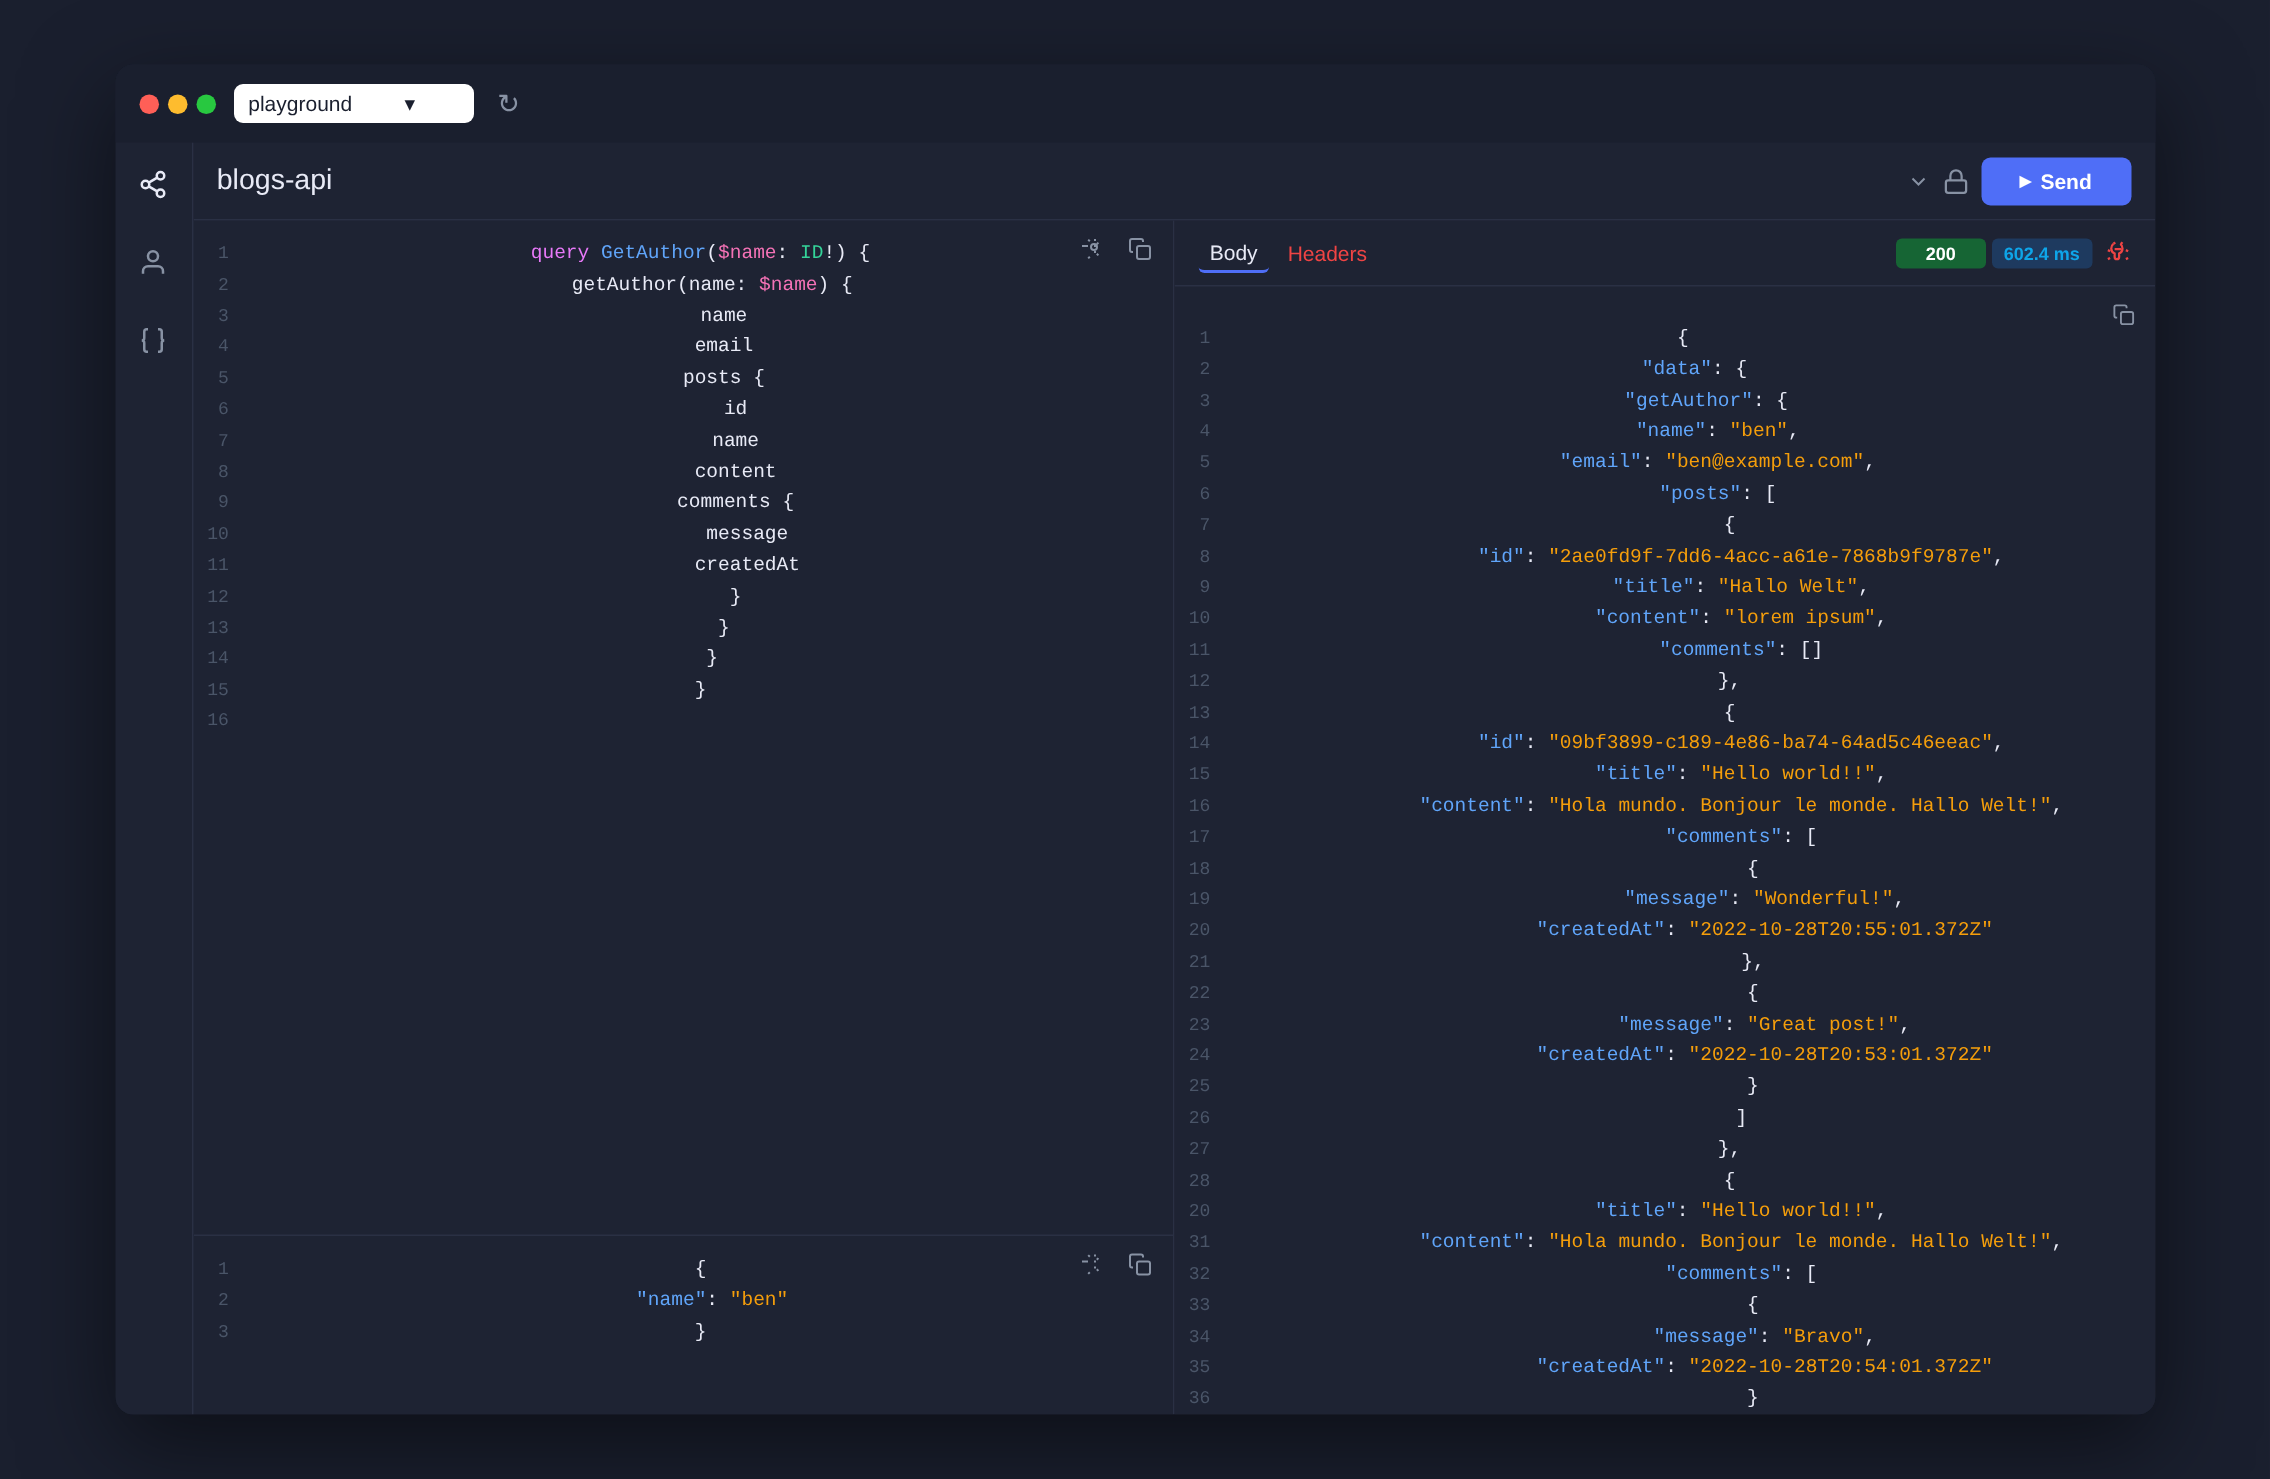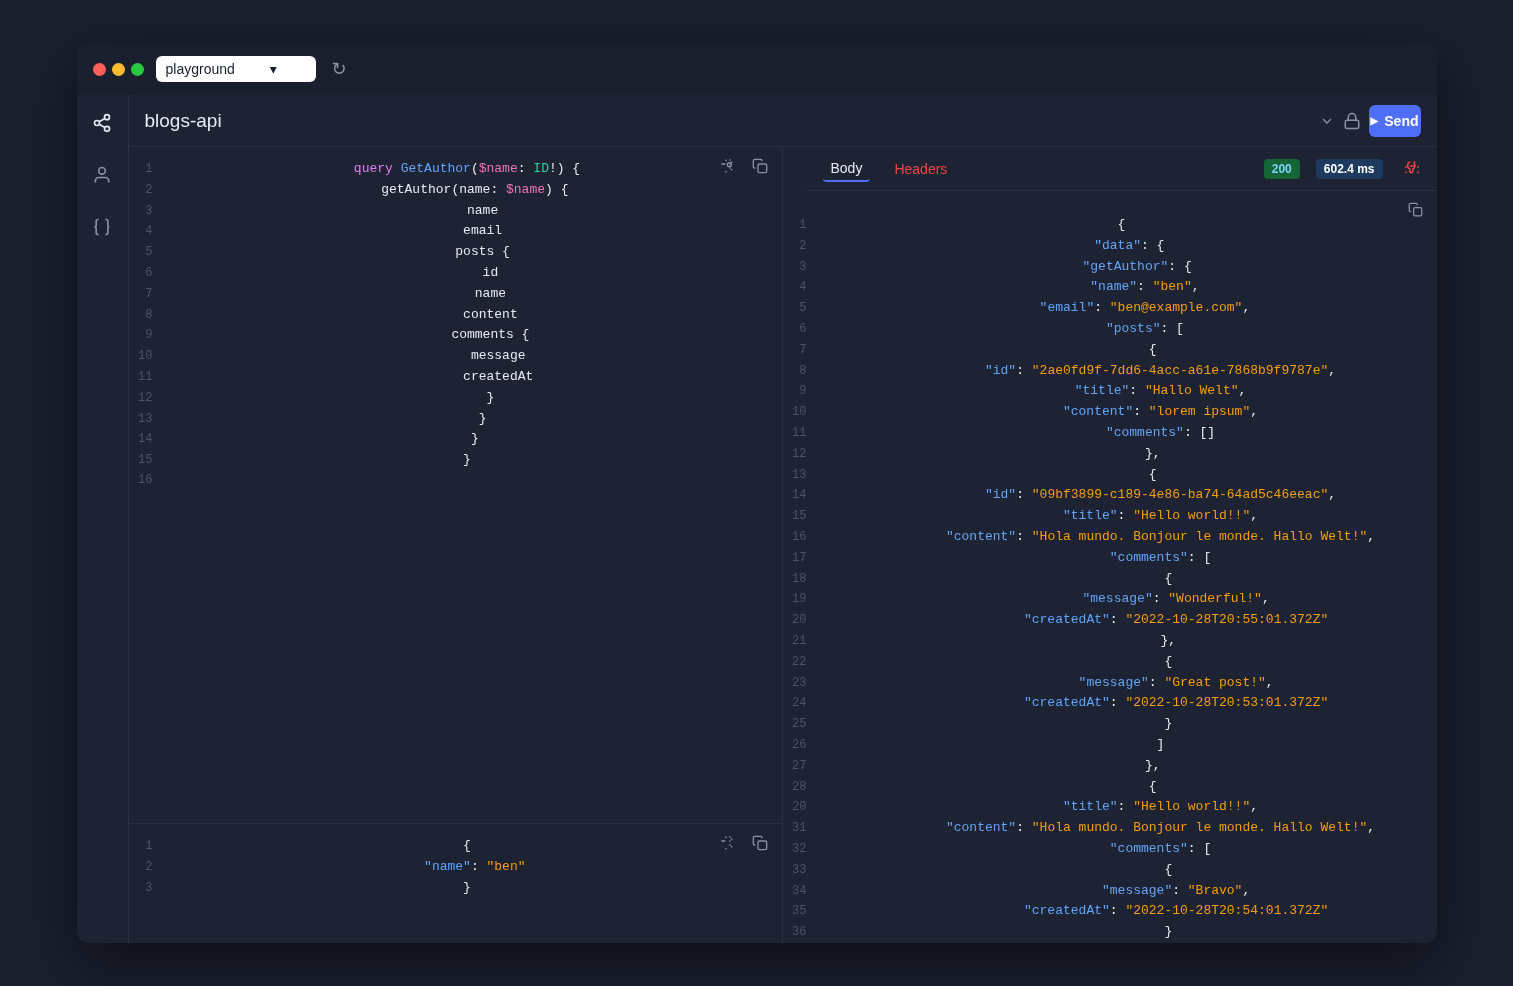--- a/index.html
+++ b/index.html
@@ -128,21 +128,21 @@
       color: #e8eaf6;
       font-size: 19px;
       font-weight: 500;
       flex: 1;
     }
     .send-btn {
       background: #4f6ef7;
       color: white;
       border: none;
       border-radius: 6px;
-      padding: 8px 2px;
+      padding: 8px 26px;
       font-size: 14px;
       font-weight: 600;
       cursor: pointer;
       display: flex;
       align-items: center;
       gap: 6px;
     }
     .send-btn::before {
       content: '▶';
       font-size: 10px;
@@ -237,49 +237,48 @@
       flex-direction: column;
       background: #1e2333;
       overflow: hidden;
     }
     .response-header {
       height: 44px;
       border-bottom: 1px solid #2a3044;
       display: flex;
       align-items: center;
       padding: 0 16px;
-      gap: 16px;
+      gap: 4px;
       flex-shrink: 0;
-      margin-left: 24px;
     }
     .tab-btn {
       background: none;
       border: none;
       color: #ef4444;
       font-size: 14px;
       cursor: pointer;
       padding: 4px 8px;
       border-radius: 4px;
     }
     .tab-btn.active {
       color: #e8eaf6;
       border-bottom: 2px solid #4f6ef7;
     }
     .status-badge {
       margin-left: auto;
       background: #166534;
-      color: #7dd3fc;
+      color: #ffffff;
       font-size: 12px;
       font-weight: 600;
-      padding: 3px 8px;
+      padding: 3px 20px;
       border-radius: 4px;
     }
     .time-badge {
       background: #1e3a5f;
-      color: #ffffff;
+      color: #0ea5e9;
       font-size: 12px;
       font-weight: 600;
       padding: 3px 8px;
       border-radius: 4px;
     }
     .response-body {
       flex: 1;
       overflow-y: auto;
       position: relative;
       padding: 12px 0;

